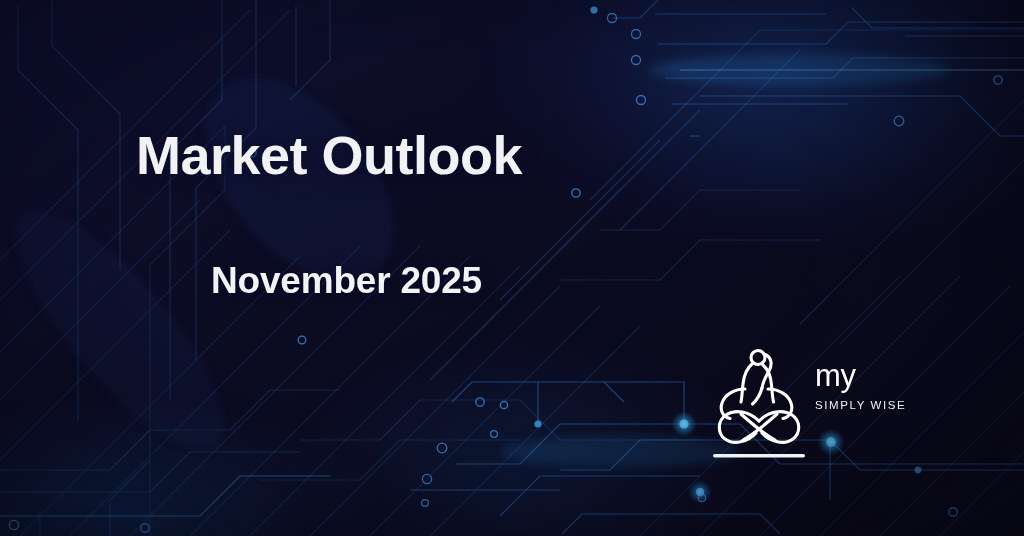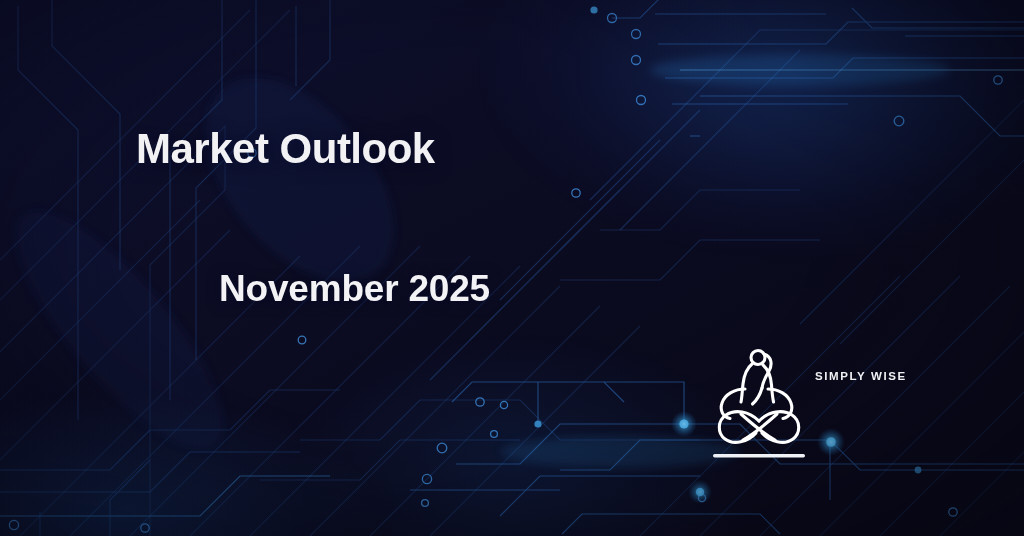--- a/index.html
+++ b/index.html
@@ -48,30 +48,30 @@
   }
 
   
   .headline-block {
     position: absolute;
     left: 136px;
     top: 128px;
   }
   .title {
     margin: 0;
-    font-size: 42px;
+    font-size: 54px;
     line-height: 1;
     font-weight: 700;
     letter-spacing: -0.5px;
     color: #f2f2f5;
     text-shadow: 0 2px 18px rgba(8,10,40,0.85);
     white-space: nowrap;
   }
   .subtitle {
-    margin: 16px;
+    margin: 8px;
     position: absolute;
     left: 67px;
     top: 126px;
     font-size: 37px;
     line-height: 1;
     font-weight: 700;
     letter-spacing: -0.2px;
     color: #f3f3f6;
     text-shadow: 0 2px 14px rgba(8,10,40,0.8);
     white-space: nowrap;
@@ -104,21 +104,21 @@
     line-height: 29px;
     font-weight: 300;
     color: #ffffff;
     letter-spacing: -0.2px;
   }
   .tagline {
     display: block;
     margin-top: 9px;
     font-size: 11.5px;
     letter-spacing: 1.6px;
-    font-weight: 700;
+    font-weight: 400;
     color: #f0f0f4;
     white-space: nowrap;
   }
 </style>
 </head>
 <body>
 
 <div id="banner">
 
   <svg id="bg-svg" viewBox="0 0 1024 536" aria-hidden="true">
@@ -318,17 +318,18 @@
         <path d="M48 76 C58 66 72 64 81 70 C89.5 75.5 90 88 82 94 C73.5 100.5 59 97 51 88"></path>
 
         <path d="M30 69 C40 78 52 88 64 95"></path>
         <path d="M66 69 C56 78 44 88 32 95"></path>
       </g>
 
       <rect x="2" y="109" width="92" height="3.4" rx="1.7" fill="#eef1f6"></rect>
     </svg>
 
     <div class="logo-words">
+      <span class="wordmark-line">my</span>
       <span class="tagline">SIMPLY WISE</span>
     </div>
   </div>
 
 </div>
 
 </body></html>

